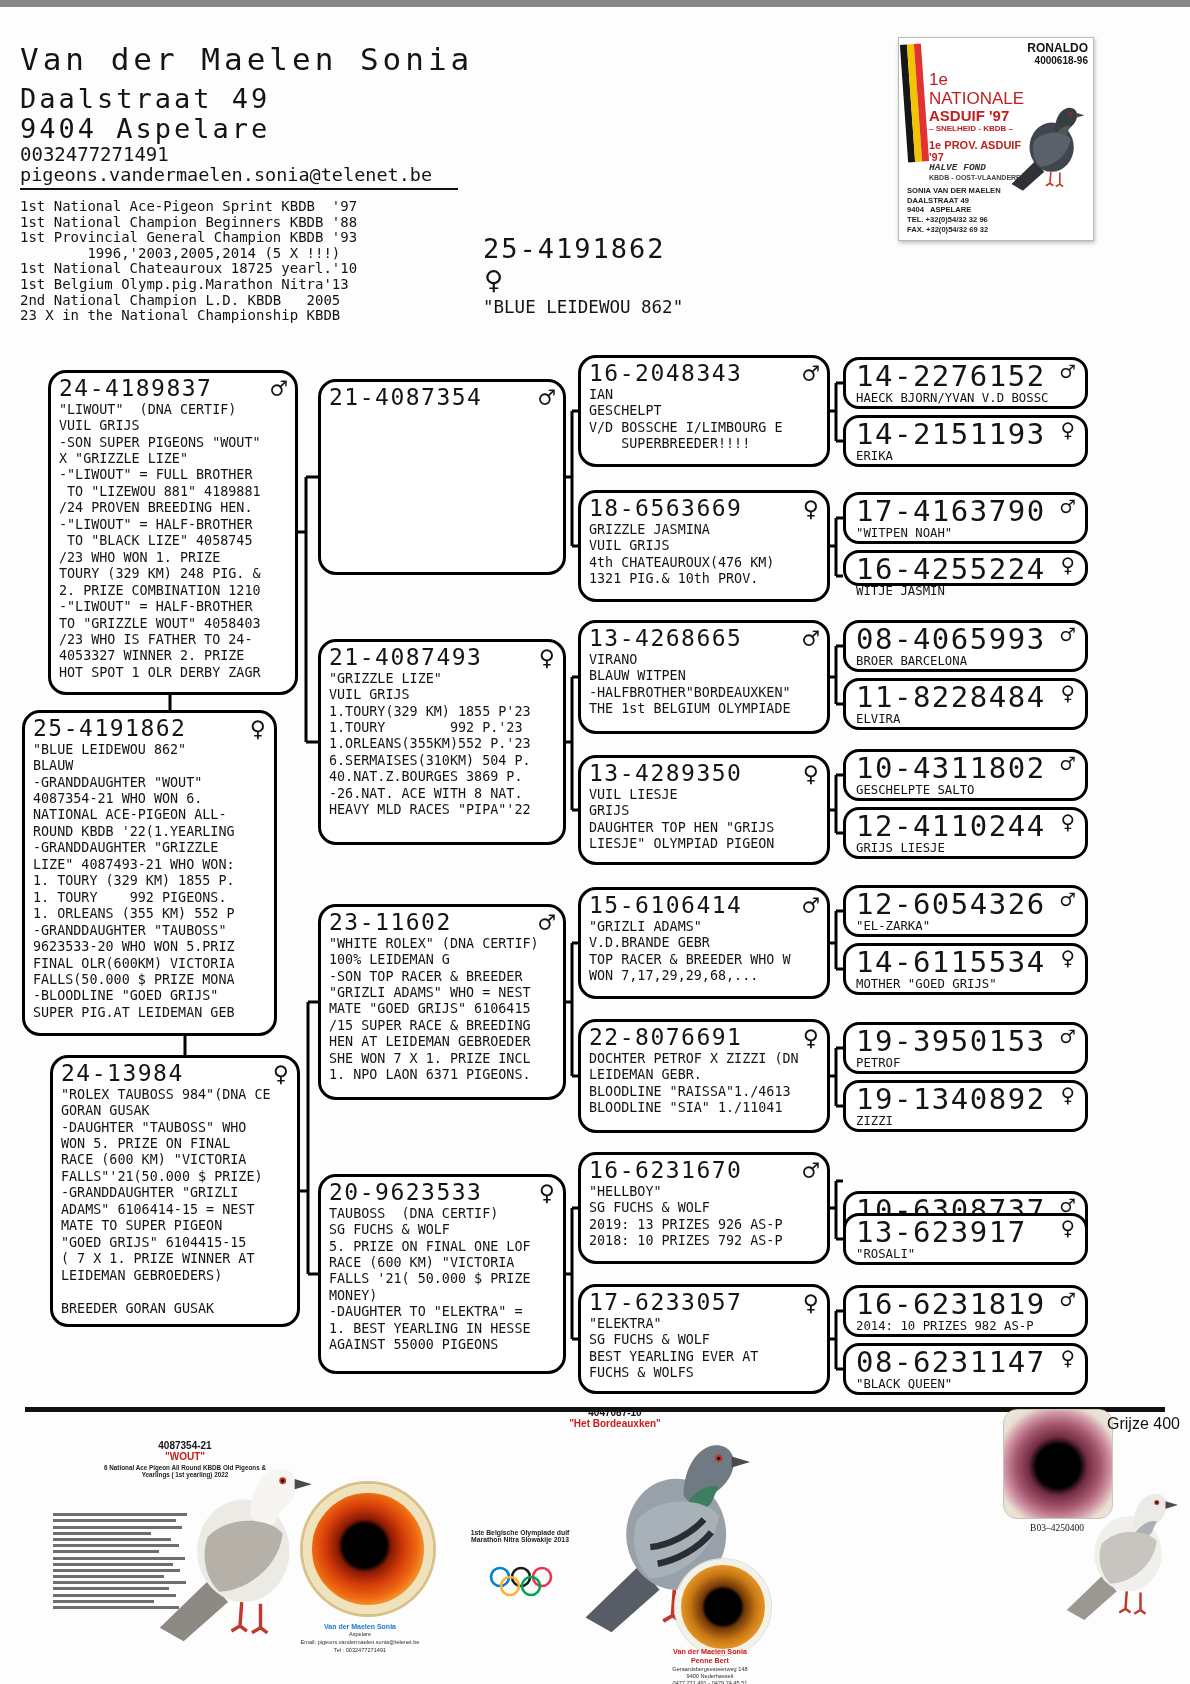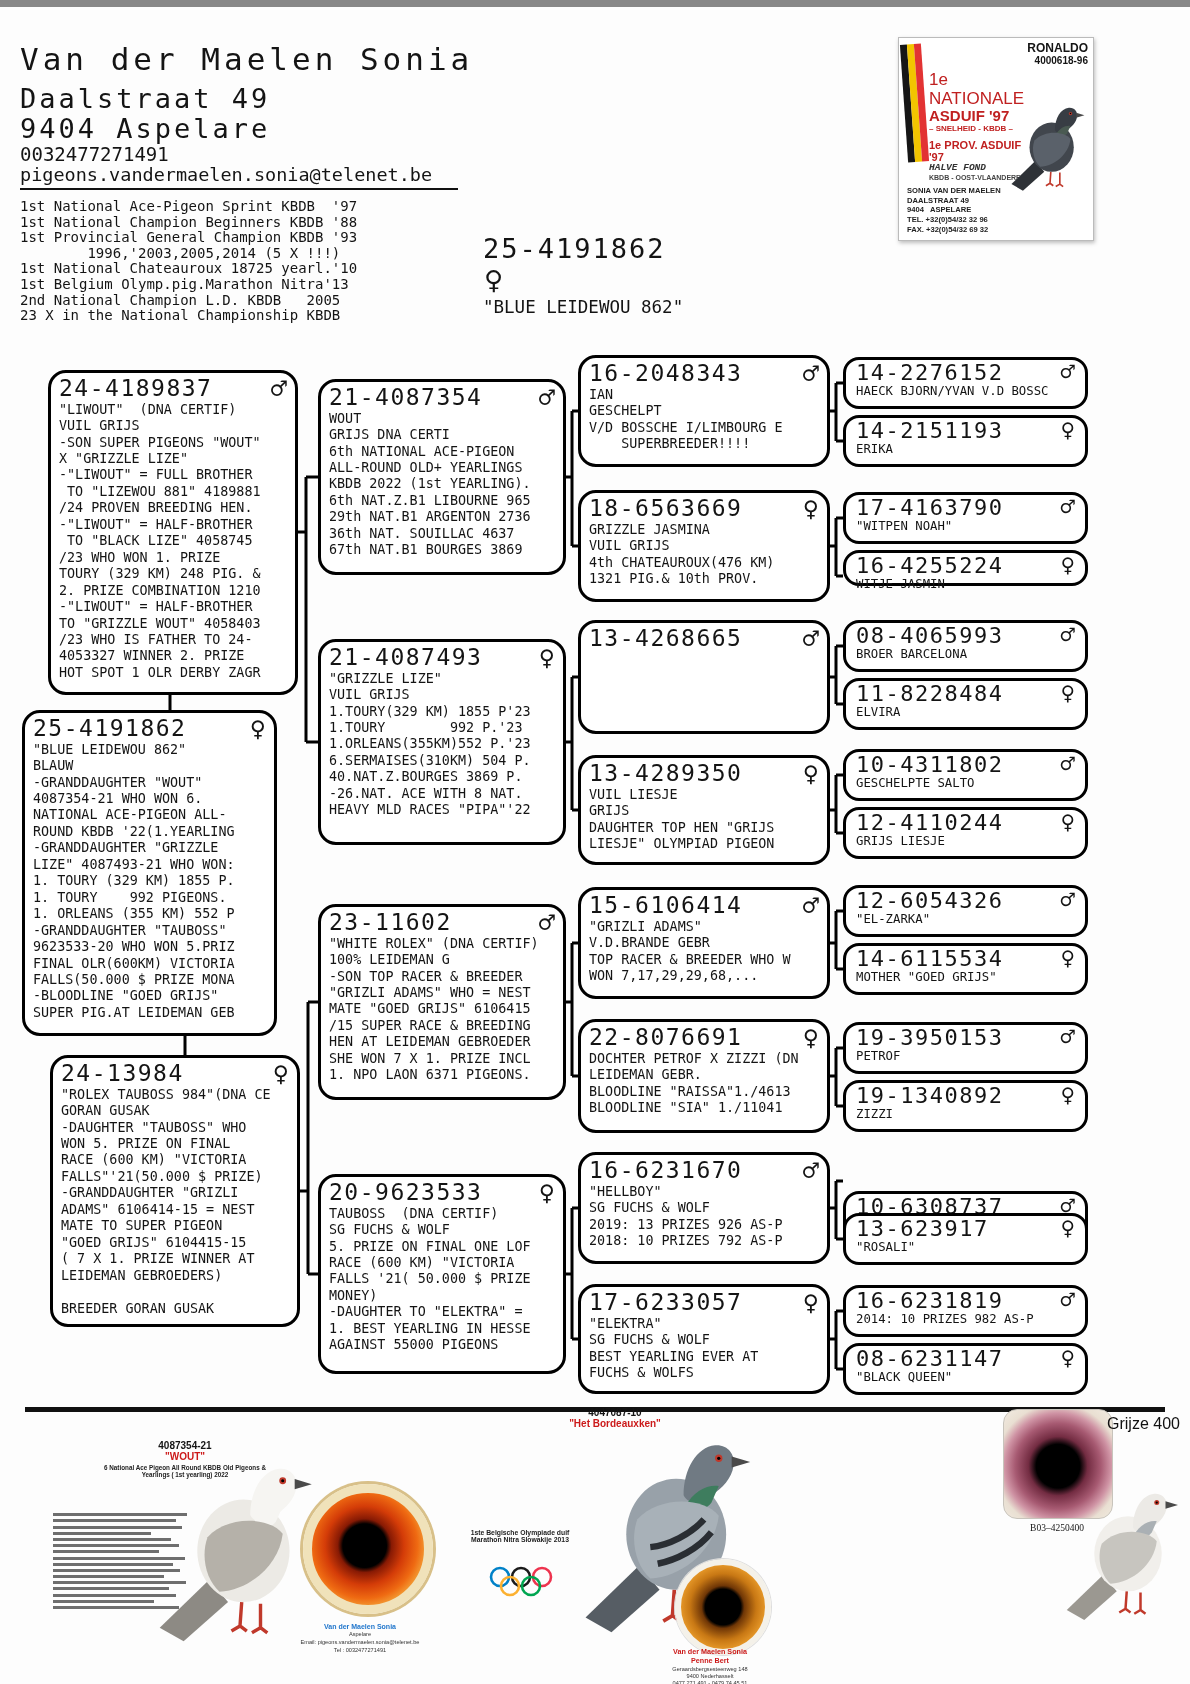--- a/index.html
+++ b/index.html
@@ -38,21 +38,21 @@
   .subject-sex{position:absolute;left:484px;top:254px;font-size:32px;font-weight:bold;}
   .subject-name{position:absolute;left:483px;top:290px;font-size:17.5px;}
   
   .pbox{position:absolute;border:3px solid #000;border-radius:18px;background:#fff;
         padding:3px 8px;box-sizing:border-box;}
   .phead{display:flex;justify-content:space-between;align-items:flex-start;line-height:1.05;}
   .ring{font-size:23px;letter-spacing:1.5px;white-space:nowrap;}
   .sex{font-size:27px;font-weight:bold;line-height:.95;}
   .pbody{font-size:13.4px;line-height:16.45px;white-space:pre-wrap;}
   .pbox.d{border-radius:16px;padding:1px 10px;}
-  .pbox.d .ring{font-size:22px;}
+  .pbox.d .ring{font-size:29px;}
   .pbox.d .sex{font-size:24px;}
   .pbox.d .pbody{font-size:12.3px;line-height:1.15;}
   .connectors{position:absolute;left:0;top:0;pointer-events:none;}
   
   .sep{position:absolute;left:25px;top:1400px;width:1140px;height:5px;background:#111;}
   .comp{position:absolute;font-family:"Liberation Sans",sans-serif;}
   .ph-ring{font-size:10px;font-weight:bold;text-align:center;}
   .ph-name{font-size:10px;font-weight:bold;text-align:center;color:#cc1a1a;}
   .ph-sub{font-size:6.3px;font-weight:bold;text-align:center;margin-top:2px;color:#222;}
   .fineprint{position:absolute;}
@@ -228,29 +228,20 @@
 LEIDEMAN GEBROEDERS)
 
 BREEDER GORAN GUSAK</div>
   </div>
 
   <div class="pbox" style="left:318px;top:372px;width:248px;height:196px">
     <div class="phead">
         <span class="ring">21-4087354</span>
         <span class="sex">♂</span>
       </div>
-    <div class="pbody">WOUT
-GRIJS DNA CERTI
-6th NATIONAL ACE-PIGEON
-ALL-ROUND OLD+ YEARLINGS
-KBDB 2022 (1st YEARLING).
-6th NAT.Z.B1 LIBOURNE 965
-29th NAT.B1 ARGENTON 2736
-36th NAT. SOUILLAC 4637
-67th NAT.B1 BOURGES 3869</div>
   </div>
   <div class="pbox" style="left:318px;top:632px;width:248px;height:206px">
     <div class="phead">
         <span class="ring">21-4087493</span>
         <span class="sex">♀</span>
       </div>
     <div class="pbody">"GRIZZLE LIZE"
 VUIL GRIJS
 1.TOURY(329 KM) 1855 P'23
 1.TOURY        992 P.'23
@@ -309,20 +300,24 @@
     <div class="pbody">GRIZZLE JASMINA
 VUIL GRIJS
 4th CHATEAUROUX(476 KM)
 1321 PIG.&amp; 10th PROV.</div>
   </div>
   <div class="pbox" style="left:578px;top:613px;width:252px;height:114px">
     <div class="phead">
         <span class="ring">13-4268665</span>
         <span class="sex">♂</span>
       </div>
+    <div class="pbody">VIRANO
+BLAUW WITPEN
+-HALFBROTHER"BORDEAUXKEN"
+THE 1st BELGIUM OLYMPIADE</div>
   </div>
   <div class="pbox" style="left:578px;top:748px;width:252px;height:110px">
     <div class="phead">
         <span class="ring">13-4289350</span>
         <span class="sex">♀</span>
       </div>
     <div class="pbody">VUIL LIESJE
 GRIJS
 DAUGHTER TOP HEN "GRIJS
 LIESJE" OLYMPIAD PIGEON</div>

